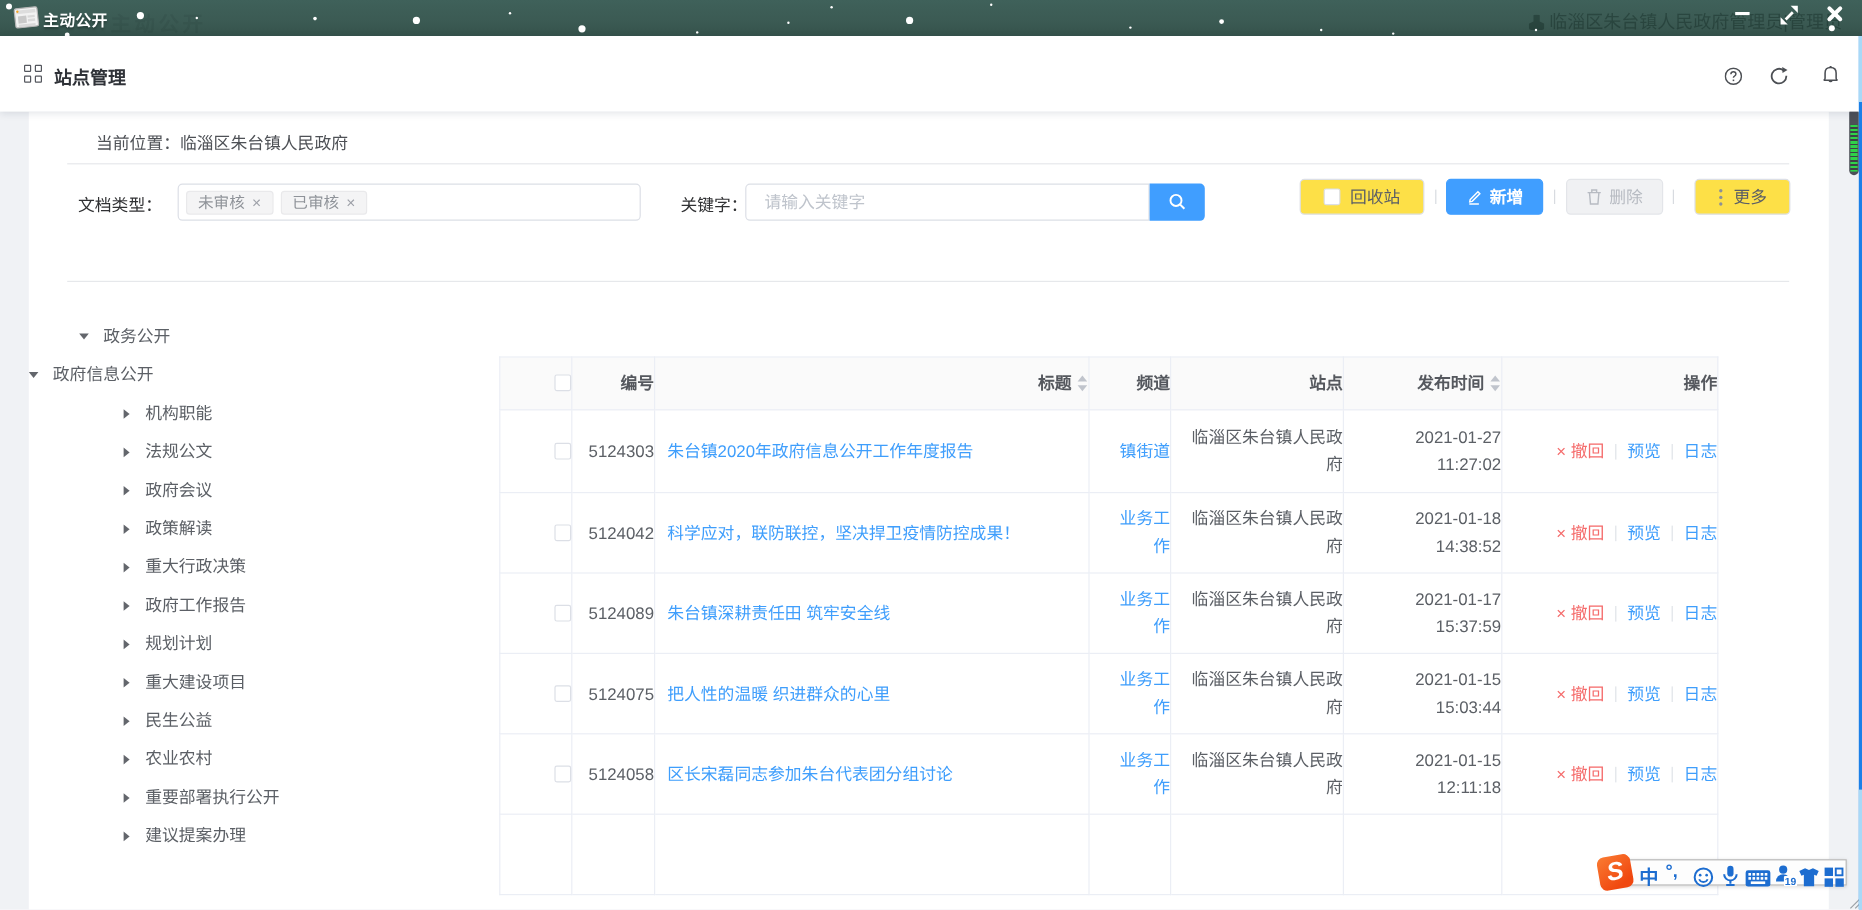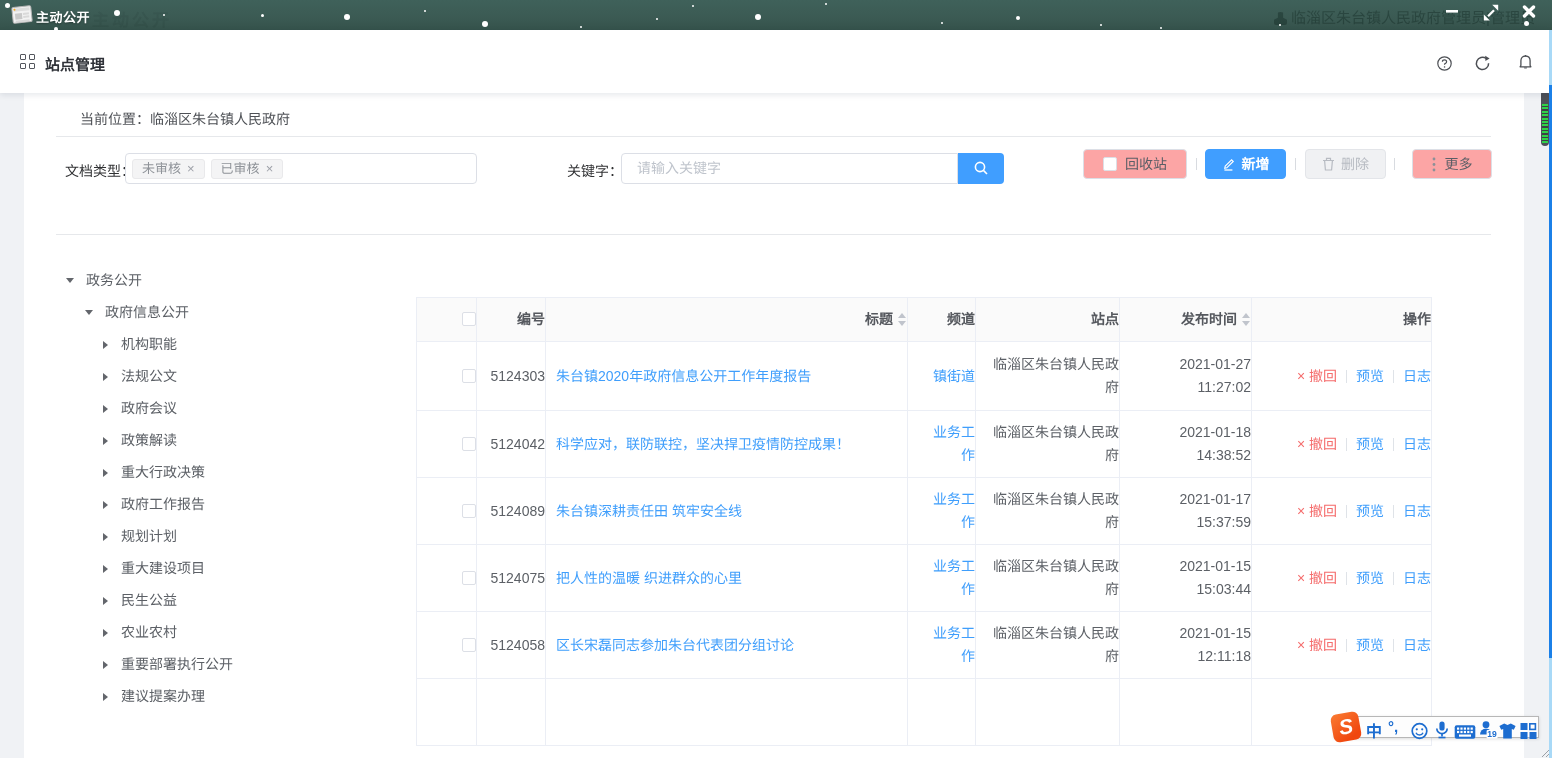--- a/index.html
+++ b/index.html
@@ -46,35 +46,35 @@
   
   .flabel { position:absolute; top:67px; font-size:14px; font-weight:400; color:#303133; }
   .inputbox { position:absolute; top:60px; height:31px; background:#fff; border:1px solid #dcdfe6; border-radius:4px; }
   .tag { display:inline-block; height:20px; line-height:18px; margin:5px 0 0 6px; padding:0 9px;
     background:#f4f4f5; border:1px solid #e9e9eb; border-radius:3px; font-size:13px; color:#8f9399; }
   .tag .x { display:inline-block; margin-left:6px; color:#9da0a8; font-size:13px; }
   .ph { color:#bfc4cc; font-size:14px; line-height:29px; padding-left:15px; }
   #searchbtn { position:absolute; left:934px; top:60px; width:46px; height:31px; background:#409eff;
     border-radius:0 4px 4px 0; }
   .btn { position:absolute; top:56px; height:30px; border:1px solid #dcdfe6; border-radius:4px;
-    background:#fca5a5; font-size:14px; color:#5a5e66; text-align:center; line-height:28px; white-space:nowrap; }
+    background:#fde047; font-size:14px; color:#5a5e66; text-align:center; line-height:28px; white-space:nowrap; }
   .vsep { position:absolute; top:65px; width:1px; height:12px; background:#d8dbe0; }
   #btn-add { background:#409eff; border-color:#409eff; color:#fff; font-weight:700; }
   #btn-del { background:#f0f1f3; border-color:#e3e5e9; color:#b7bbc2; }
   .cb { display:inline-block; width:14px; height:14px; background:#fff; border:1px solid #dcdfe6;
     border-radius:2px; vertical-align:-2px; margin-right:8px; }
 
   
   #tree { position:absolute; left:0; top:171px; width:390px; }
   .trow { height:32px; line-height:32px; font-size:14px; color:#5c6066; white-space:nowrap; }
   .arr-r { display:inline-block; width:0; height:0; border-left:5px solid #63666c;
     border-top:4px solid transparent; border-bottom:4px solid transparent; margin-right:13px; }
   .arr-d { display:inline-block; width:0; height:0; border-top:5px solid #63666c;
     border-left:4px solid transparent; border-right:4px solid transparent; margin-right:12px; vertical-align:2px; }
-  .ind1 { padding-left:42px; } .ind2 { padding-left:61px; } .ind3 { padding-left:79px; }
+  .ind1 { padding-left:42px; } .ind2 { } .ind3 { padding-left:79px; }
 
   
   #tbl { position:absolute; left:392px; top:204px; width:1015px; border-collapse:collapse; table-layout:fixed;
     font-size:14px; color:#5c6066; }
   #tbl th, #tbl td { border:1px solid #ebeef5; text-align:right; padding:0; line-height:23px; }
   #tbl th { height:44px; background:#fafafa; font-weight:700; color:#55585e; font-size:14px; }
   #tbl td { height:67px; background:#fff; }
   #tbl tr.r1 td { height:69px; }
   #tbl td.ttl { text-align:left; padding:0 10px 0 10px; }
   a.lnk { color:#3f9efc; text-decoration:none; }
@@ -177,21 +177,21 @@
   </svg>
 </div>
 
 <div id="page">
 <div id="card">
   <div id="crumb">当前位置：临淄区朱台镇人民政府</div>
   <div class="hr" style="top:43px"></div>
   <div class="hr" style="top:141px"></div>
 
   <div class="flabel" style="left:41px">文档类型：</div>
-  <div class="inputbox" style="left:101px;width:352px"><span class="tag">未审核<span class="x">×</span></span><span class="tag">已审核<span class="x">×</span></span></div>
+  <div class="inputbox" style="left:124px;width:386px"><span class="tag">未审核<span class="x">×</span></span><span class="tag">已审核<span class="x">×</span></span></div>
   <div class="flabel" style="left:543px">关键字：</div>
   <div class="inputbox" style="left:597px;width:337px;border-radius:4px 0 0 4px">
         <div class="ph">请输入关键字</div>
       </div>
   <div id="searchbtn">
     <svg width="46" height="31" viewBox="0 0 46 31">
           <circle cx="22" cy="14" r="4.6" fill="none" stroke="#fff" stroke-width="1.6"></circle>
           <line x1="25.4" y1="17.4" x2="29" y2="21" stroke="#fff" stroke-width="1.6"></line>
         </svg>
   </div>

